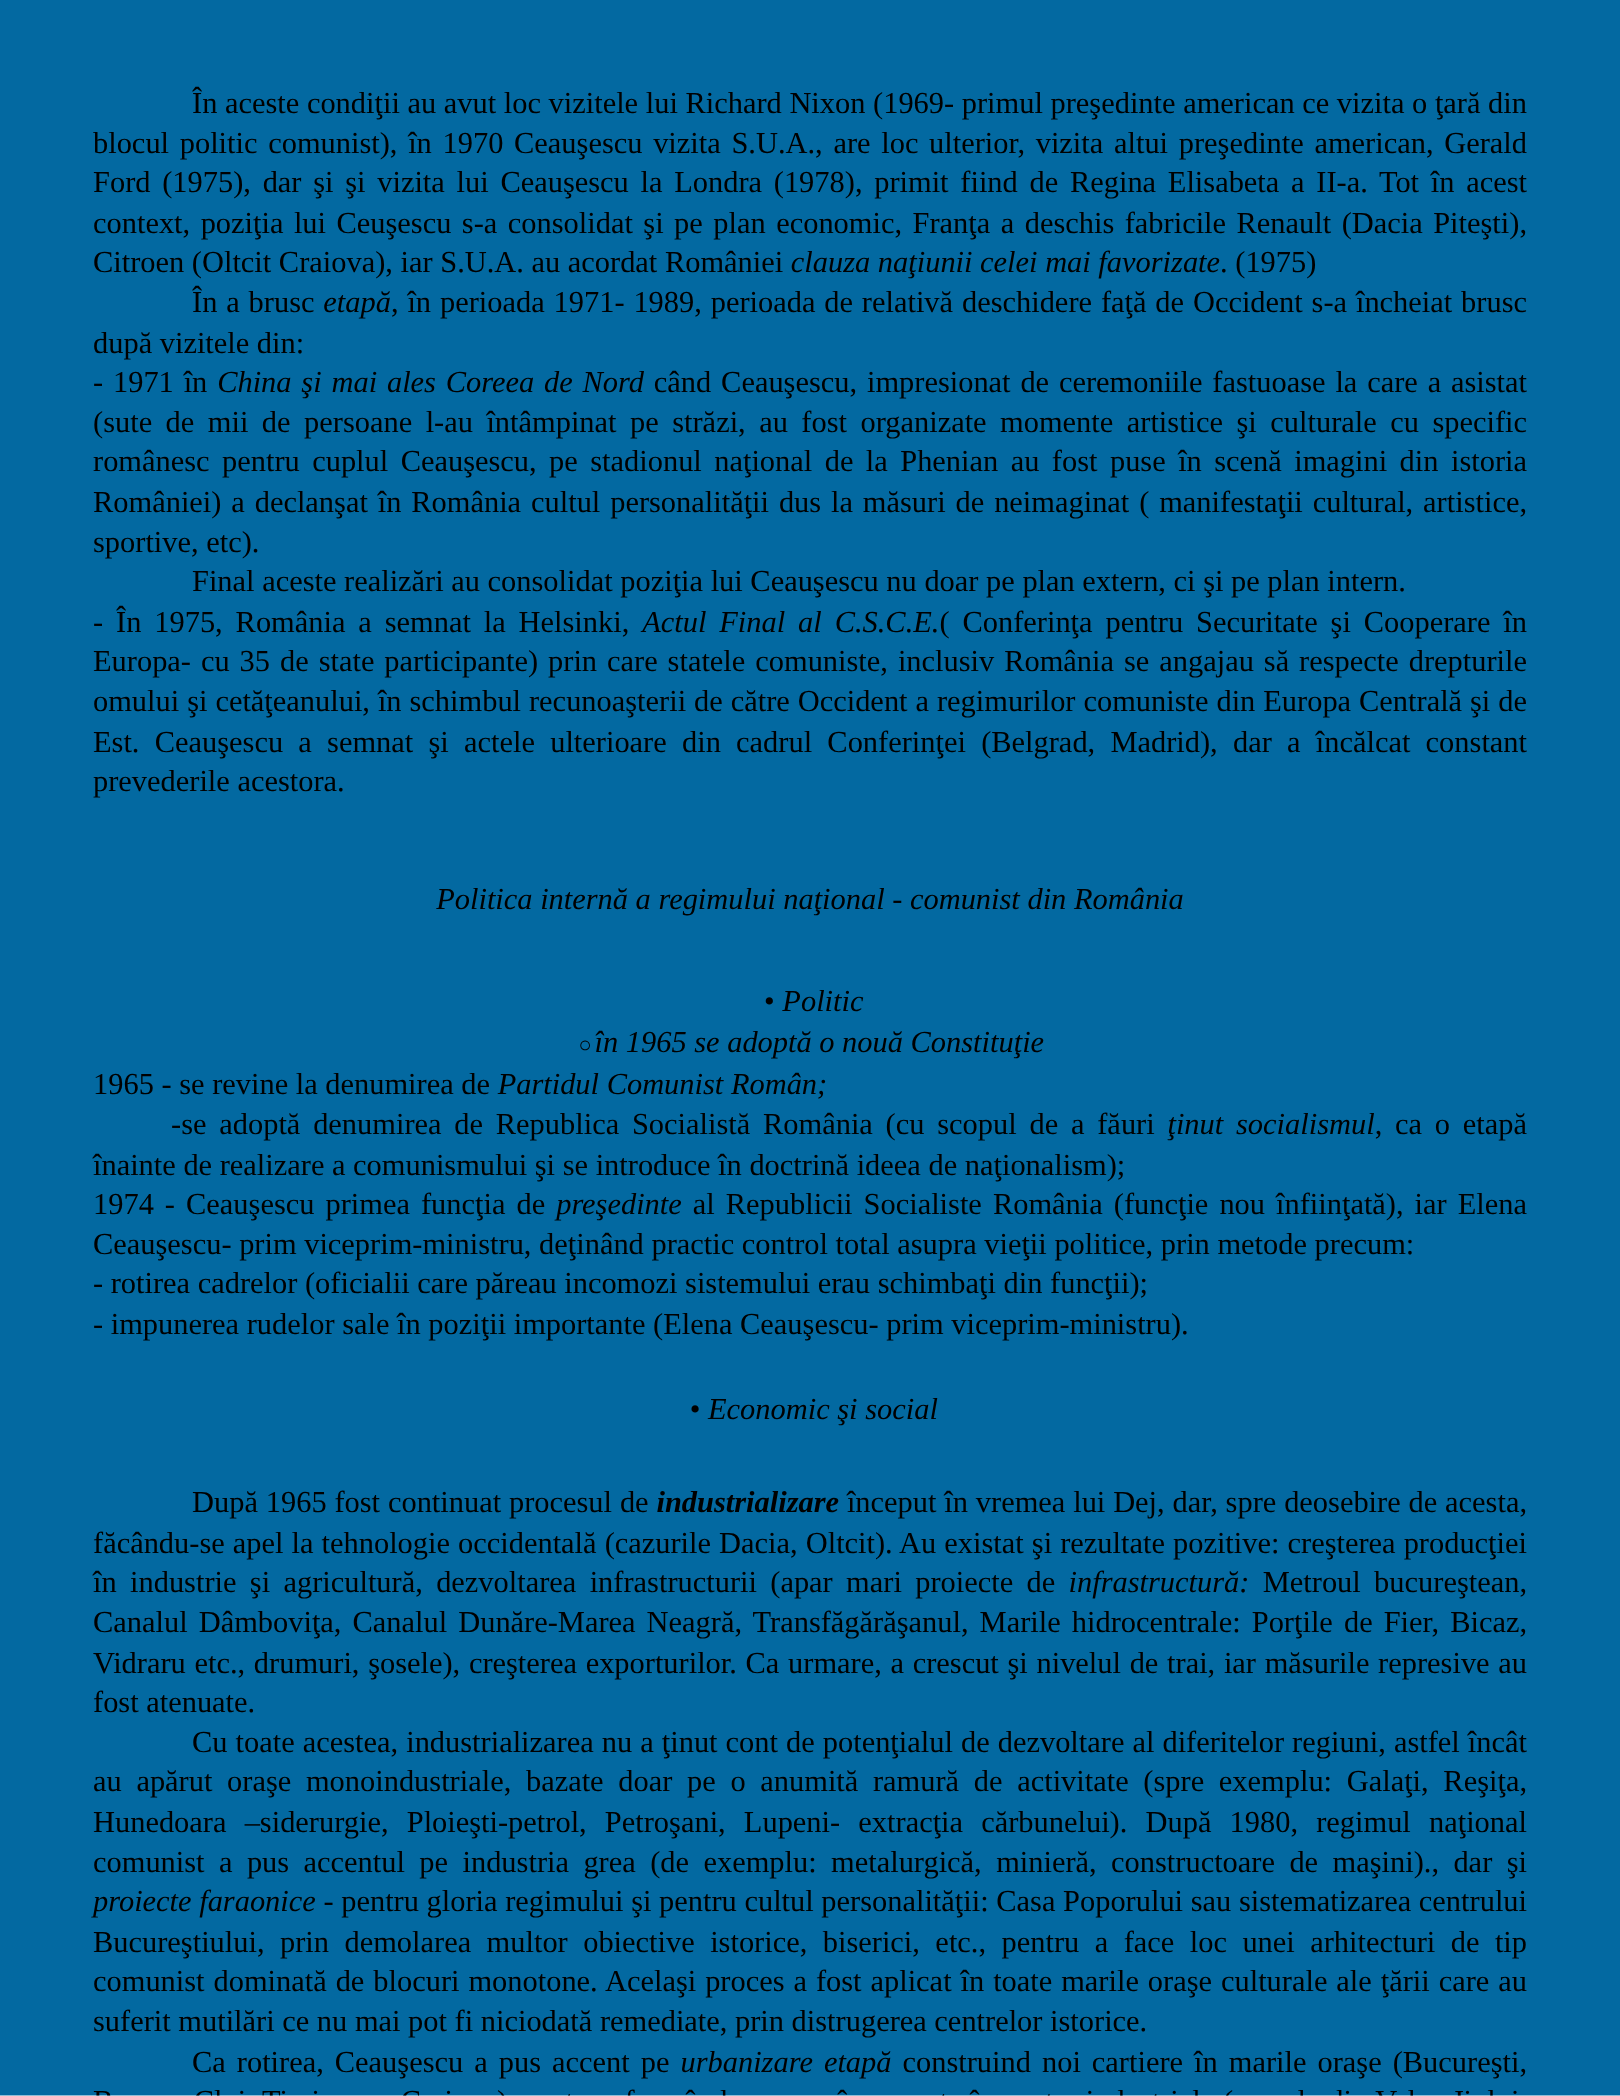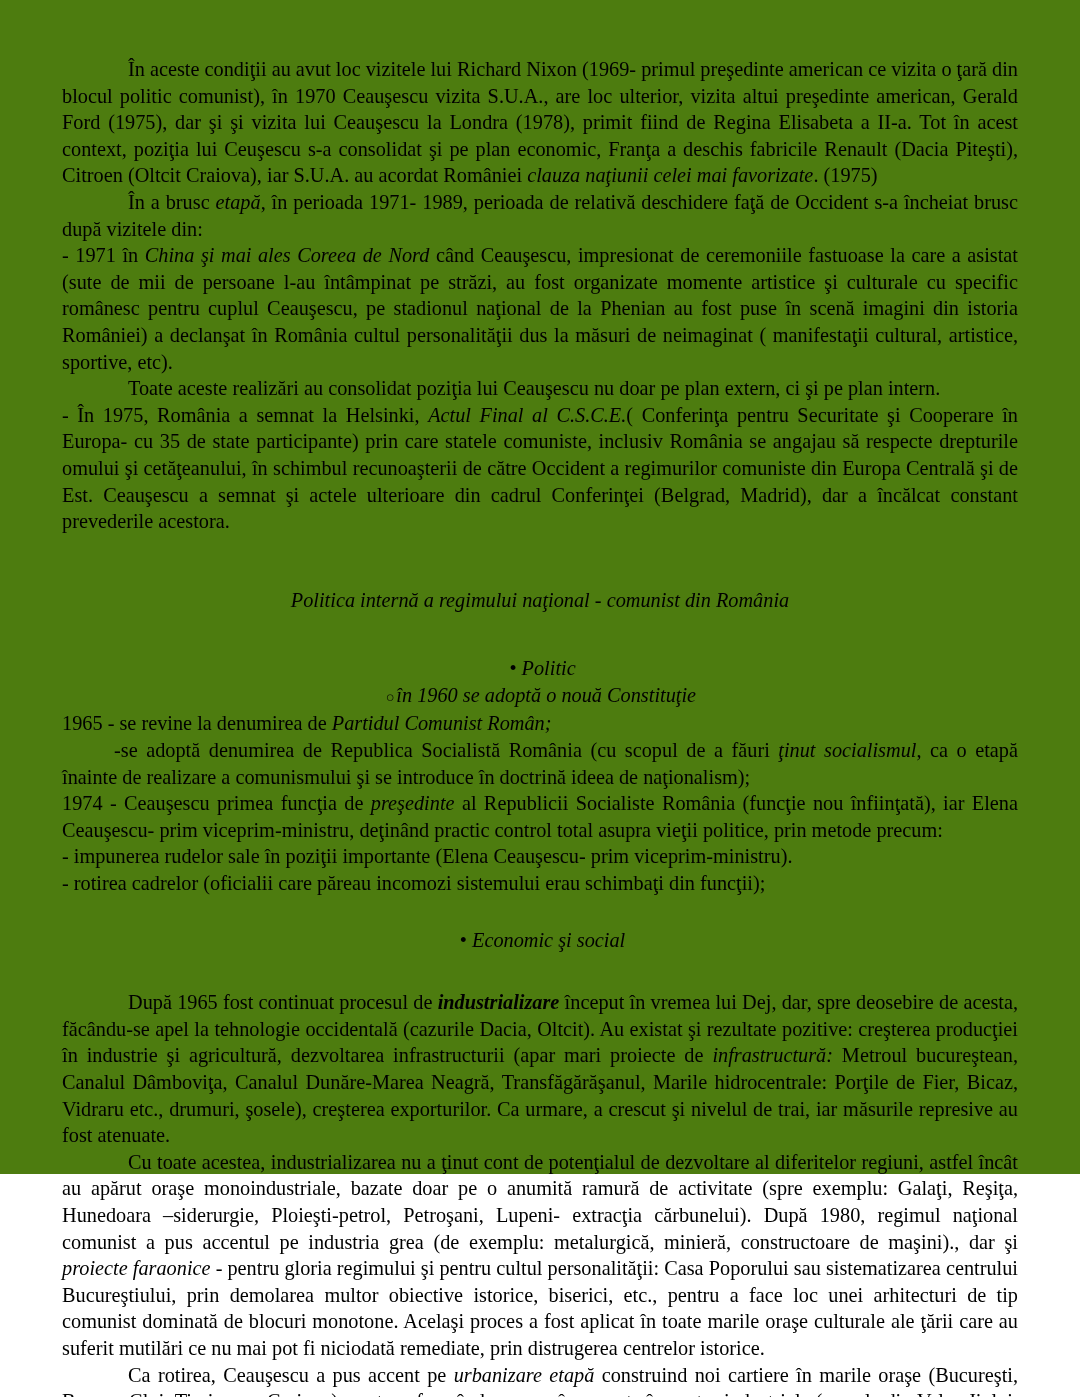--- a/index.html
+++ b/index.html
@@ -11,24 +11,24 @@
   body {
     width: 1080px;
     height: 1397px;
     font-family: "Liberation Serif", "DejaVu Serif", serif;
     color: #000000;
     -webkit-font-smoothing: antialiased;
   }
   #page {
     position: relative;
     width: 1080px;
-    height: 1174px;
+    height: 1397px;
     box-sizing: border-box;
     padding: 56px 62px 0 62px;
-    background: #4d7c0f;
+    background: #0369a1;
   }
   .doc-body {
     font-size: 20.3px;
     line-height: 26.6px;
     text-align: justify;
     text-justify: inter-word;
     letter-spacing: 0;
   }
   p.para {
     margin: 0;
@@ -77,32 +77,32 @@
   }
 </style>
 </head>
 <body>
 
 <div id="page">
   <div class="doc-body" id="doc-body">
       <p class="para indent"><span>În aceste condiţii au avut loc vizitele lui Richard Nixon (1969- primul preşedinte american ce vizita o ţară din blocul politic comunist), în 1970 Ceauşescu vizita S.U.A., are loc ulterior, vizita altui preşedinte american, Gerald Ford (1975), dar şi şi vizita lui Ceauşescu la Londra (1978), primit fiind de Regina Elisabeta a II-a. Tot în acest context, poziţia lui Ceuşescu s-a consolidat şi pe plan economic, Franţa a deschis fabricile Renault (Dacia Piteşti), Citroen (Oltcit Craiova), iar S.U.A. au acordat României </span><span class="it">clauza naţiunii celei mai favorizate</span><span>. (1975)</span></p>
       <p class="para indent"><span>În a brusc </span><span class="it">etapă</span><span>, în perioada 1971- 1989, perioada de relativă deschidere faţă de Occident s-a încheiat brusc după vizitele din:</span></p>
       <p class="flush"><span>- 1971 în </span><span class="it">China şi mai ales Coreea de Nord</span><span> când Ceauşescu, impresionat de ceremoniile fastuoase la care a asistat (sute de mii de persoane l-au întâmpinat pe străzi, au fost organizate momente artistice şi culturale cu specific românesc pentru cuplul Ceauşescu, pe stadionul naţional de la Phenian au fost puse în scenă imagini din istoria României) a declanşat în România cultul personalităţii dus la măsuri de neimaginat ( manifestaţii cultural, artistice, sportive, etc).</span></p>
-      <p class="para indent"><span>Toate aceste realizări au consolidat poziţia lui Ceauşescu nu doar pe plan extern, ci şi pe plan intern.</span></p>
+      <p class="para indent"><span>Final aceste realizări au consolidat poziţia lui Ceauşescu nu doar pe plan extern, ci şi pe plan intern.</span></p>
       <p class="flush"><span>- În 1975, România a semnat la Helsinki, </span><span class="it">Actul Final al C.S.C.E.</span><span>( Conferinţa pentru Securitate şi Cooperare în Europa- cu 35 de state participante) prin care statele comuniste, inclusiv România se angajau să respecte drepturile omului şi cetăţeanului, în schimbul recunoaşterii de către Occident a regimurilor comuniste din Europa Centrală şi de Est. Ceauşescu a semnat şi actele ulterioare din cadrul Conferinţei (Belgrad, Madrid), dar a încălcat constant prevederile acestora.</span></p>
       <div class="spacer-lg"></div>
       <p class="center"><span class="it">Politica internă a  regimului naţional - comunist din România</span></p>
       <div class="spacer-sm"></div>
       <p class="bullet-line bullet-dot"><span class="it">Politic</span></p>
-      <p class="bullet-line bullet-circle"><span class="it">în  1960 se adoptă o nouă Constituţie</span></p>
+      <p class="bullet-line bullet-circle"><span class="it">în  1965 se adoptă o nouă Constituţie</span></p>
       <p class="flush"><span>1965 - se revine la denumirea de </span><span class="it">Partidul Comunist Român;</span></p>
       <p class="para indent-sub"><span>-se adoptă denumirea de  Republica Socialistă România (cu scopul de a făuri </span><span class="it">ţinut socialismul</span><span>, ca o etapă înainte de realizare a comunismului şi se introduce în doctrină ideea de naţionalism);</span></p>
       <p class="flush"><span>1974 - Ceauşescu primea funcţia de </span><span class="it">preşedinte</span><span> al Republicii Socialiste România (funcţie nou înfiinţată), iar Elena Ceauşescu- prim viceprim-ministru, deţinând practic control total asupra vieţii politice, prin metode precum:</span></p>
+      <p class="flush"><span>- rotirea cadrelor (oficialii care păreau incomozi sistemului erau schimbaţi din funcţii);</span></p>
       <p class="flush"><span>- impunerea rudelor sale în poziţii importante (Elena Ceauşescu- prim viceprim-ministru).</span></p>
-      <p class="flush"><span>- rotirea cadrelor (oficialii care păreau incomozi sistemului erau schimbaţi din funcţii);</span></p>
       <div class="spacer-md"></div>
       <p class="bullet-line bullet-dot"><span class="it">Economic şi social</span></p>
       <div class="spacer-lg"></div>
       <p class="para indent"><span>După 1965 fost continuat procesul de </span><span class="bi">industrializare</span><span> început în vremea lui Dej, dar, spre deosebire de acesta, făcându-se apel la tehnologie occidentală (cazurile Dacia, Oltcit). Au existat şi rezultate pozitive: creşterea producţiei în  industrie şi agricultură, dezvoltarea infrastructurii (apar mari proiecte de </span><span class="it">infrastructură:</span><span> Metroul bucureştean, Canalul Dâmboviţa, Canalul Dunăre-Marea Neagră, Transfăgărăşanul, Marile hidrocentrale: Porţile de Fier, Bicaz, Vidraru etc., drumuri, şosele), creşterea exporturilor. Ca urmare, a crescut şi nivelul de trai, iar măsurile represive au fost atenuate.</span></p>
       <p class="para indent"><span>Cu toate acestea, industrializarea  nu a ţinut cont de potenţialul de dezvoltare al diferitelor regiuni, astfel încât au apărut oraşe monoindustriale, bazate doar pe o anumită ramură de activitate (spre exemplu: Galaţi, Reşiţa, Hunedoara –siderurgie, Ploieşti-petrol, Petroşani, Lupeni- extracţia cărbunelui). După 1980, regimul naţional comunist a pus accentul pe industria grea (de exemplu: metalurgică, minieră, constructoare de maşini)., dar şi </span><span class="it">proiecte faraonice</span><span> - pentru gloria regimului şi pentru cultul personalităţii:  Casa Poporului sau sistematizarea centrului Bucureştiului, prin demolarea multor obiective istorice, biserici, etc., pentru a face loc unei arhitecturi de tip comunist dominată de blocuri monotone. Acelaşi proces a fost aplicat în toate marile oraşe culturale ale ţării care au suferit mutilări ce nu mai pot fi niciodată remediate, prin distrugerea centrelor istorice.</span></p>
       <p class="para indent"><span>Ca rotirea, Ceauşescu a pus accent pe </span><span class="it">urbanizare etapă</span><span> construind noi cartiere în marile oraşe (Bucureşti, Braşov, Cluj, Timişoara, Craiova) sau  transformând oraşe neînsemnate în centre industriale (oraşele din Valea Jiului, Victoria, Mizil, Comăneşti)., ceea ce a determinat o depopulare a satelor.</span></p>
     </div>
 </div>
 
 </body></html>

